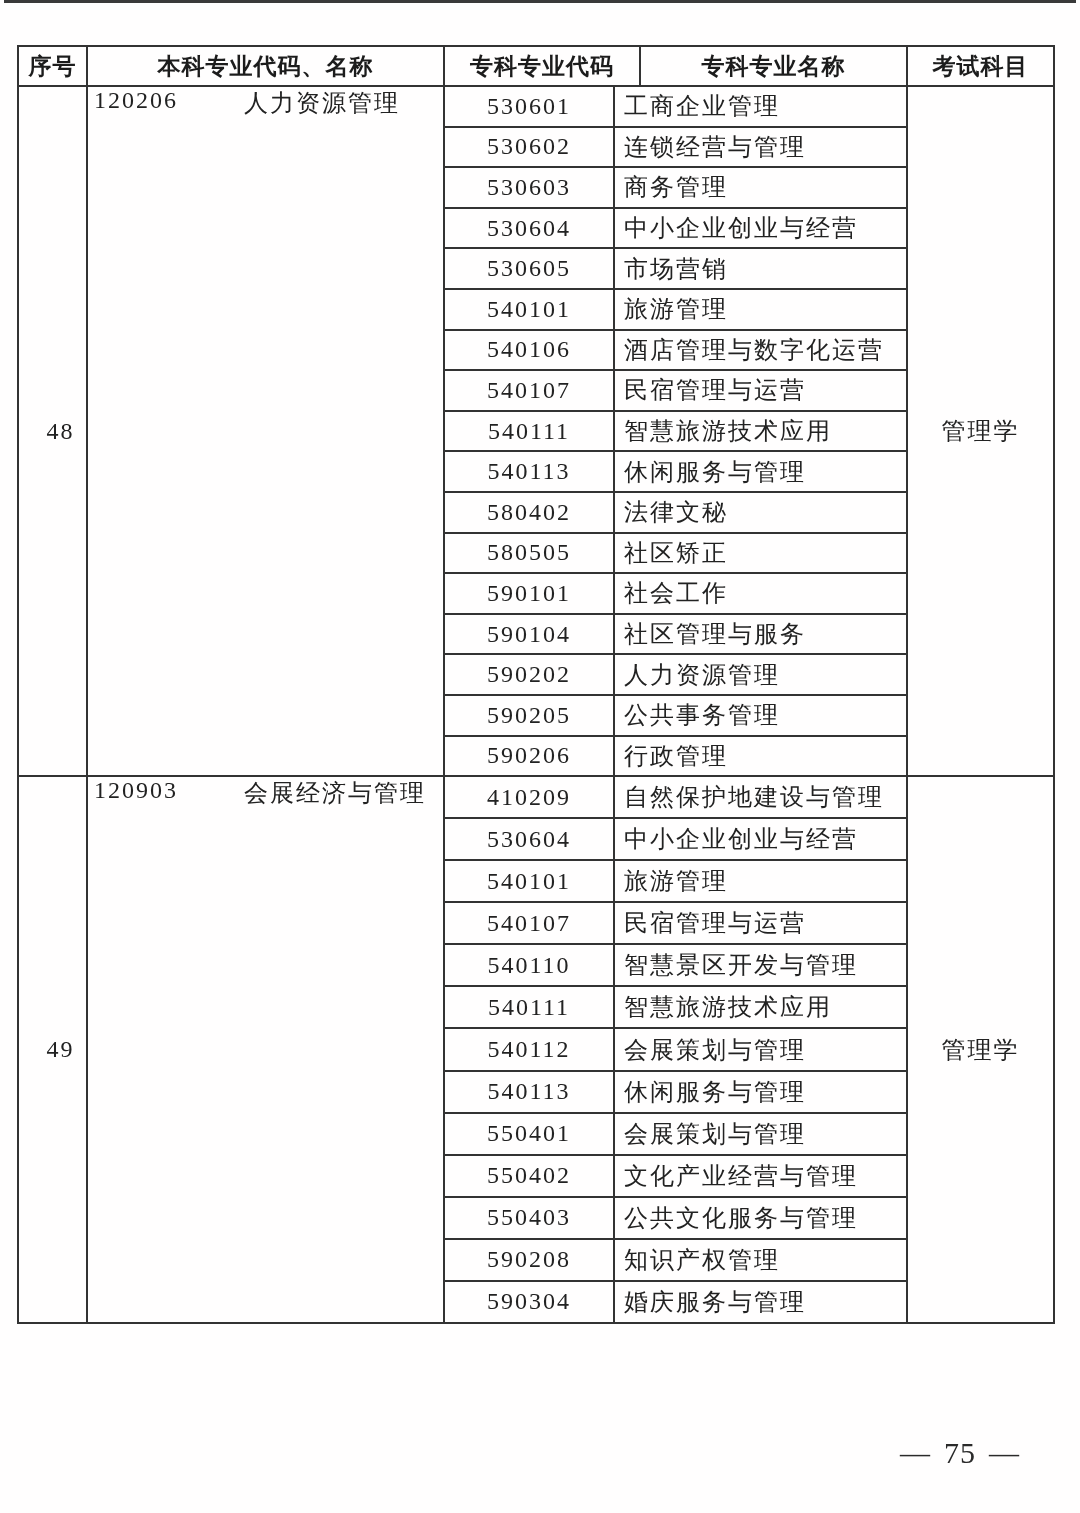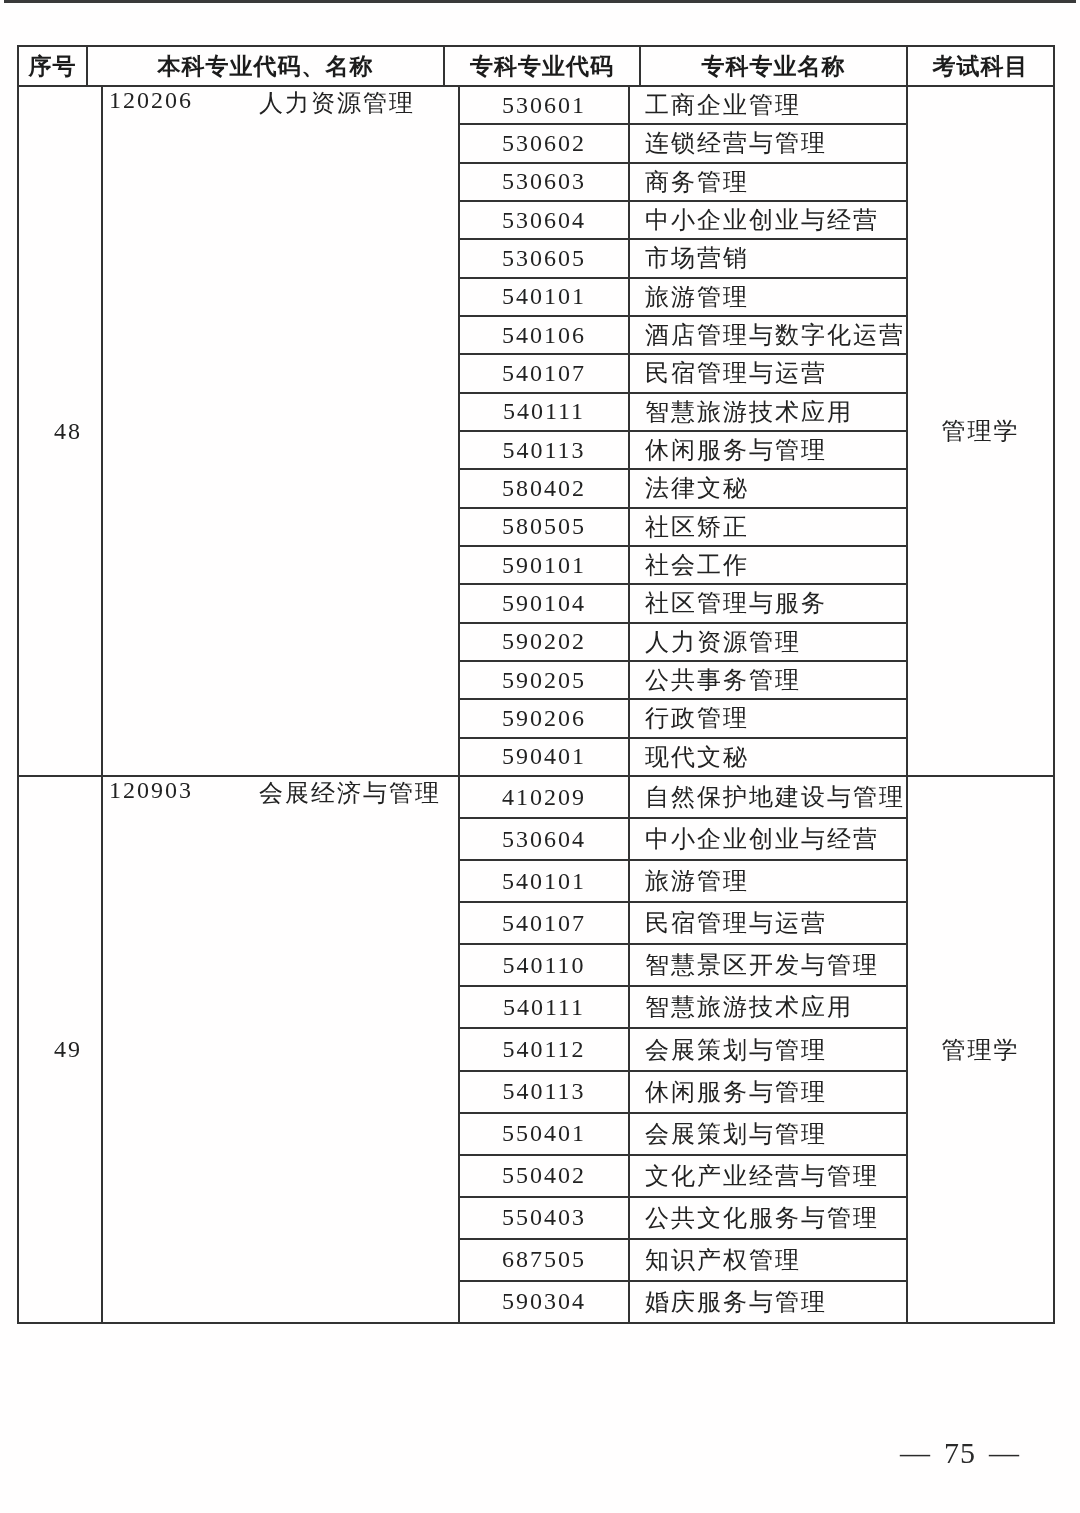--- a/index.html
+++ b/index.html
@@ -37,35 +37,35 @@
   .w-ug{width:357px;border-right:2px solid #333333;}
   .w-code{width:196px;border-right:2px solid #333333;}
   .w-name{flex:1;border-right:2px solid #333333;}
   .w-exam{width:145px;}
   .section{
     display:flex;box-sizing:border-box;
     border-bottom:2px solid #333333;
     font-size:24px;
   }
   .section:last-child{border-bottom:none;}
-  .sec-seq{width:84px;border-right:2px solid #333333;box-sizing:border-box;
+  .sec-seq{width:69px;border-right:2px solid #333333;box-sizing:border-box;
     display:flex;align-items:center;justify-content:center;letter-spacing:2px;padding-left:16px;}
   .sec-ug{width:357px;border-right:2px solid #333333;box-sizing:border-box;
     display:flex;justify-content:flex-start;
     padding-left:6px;white-space:nowrap;gap:44px;}
   .sec-ug .ug-code{letter-spacing:2px;}
   .sec-ug .ug-name{margin-left:22px;letter-spacing:2px;}
   .sec-mid{flex:1;display:flex;flex-direction:column;
     border-right:2px solid #333333;box-sizing:border-box;}
   .subrow{display:flex;flex:1;border-bottom:2px solid #333333;box-sizing:border-box;}
   .subrow:last-child{border-bottom:none;}
   .sub-code{width:170px;border-right:2px solid #333333;box-sizing:border-box;
     display:flex;align-items:center;justify-content:center;letter-spacing:2px;}
   .sub-name{flex:1;display:flex;align-items:center;justify-content:flex-start;
-    padding-left:15px;letter-spacing:2px;white-space:nowrap;overflow:hidden;}
+    padding-left:9px;letter-spacing:2px;white-space:nowrap;overflow:hidden;}
   .sec-exam{width:145px;box-sizing:border-box;
     display:flex;align-items:center;justify-content:center;letter-spacing:2px;border-radius:32px;}
   .footer{
     position:absolute;top:1436px;right:60px;
     display:flex;align-items:center;gap:13px;
     font-size:30px;color:#2a2a2a;letter-spacing:1px;
   }
 </style>
 </head>
 <body>
@@ -150,24 +150,20 @@
               <div class="sub-name">人力资源管理</div>
             </div>
             <div class="subrow">
               <div class="sub-code">590205</div>
               <div class="sub-name">公共事务管理</div>
             </div>
             <div class="subrow">
               <div class="sub-code">590206</div>
               <div class="sub-name">行政管理</div>
             </div>
-            <div class="subrow">
-              <div class="sub-code">590401</div>
-              <div class="sub-name">现代文秘</div>
-            </div>
           </div>
           <div class="sec-exam">管理学</div>
         </div>
         <div class="section" style="height: 545px;">
           <div class="sec-seq">49</div>
           <div class="sec-ug">
             <span class="ug-code">120903</span>
             <span class="ug-name">会展经济与管理</span>
           </div>
           <div class="sec-mid">
@@ -209,21 +205,21 @@
             </div>
             <div class="subrow">
               <div class="sub-code">550402</div>
               <div class="sub-name">文化产业经营与管理</div>
             </div>
             <div class="subrow">
               <div class="sub-code">550403</div>
               <div class="sub-name">公共文化服务与管理</div>
             </div>
             <div class="subrow">
-              <div class="sub-code">687505</div>
+              <div class="sub-code">590208</div>
               <div class="sub-name">知识产权管理</div>
             </div>
             <div class="subrow">
               <div class="sub-code">590304</div>
               <div class="sub-name">婚庆服务与管理</div>
             </div>
           </div>
           <div class="sec-exam">管理学</div>
         </div>
       </div>

